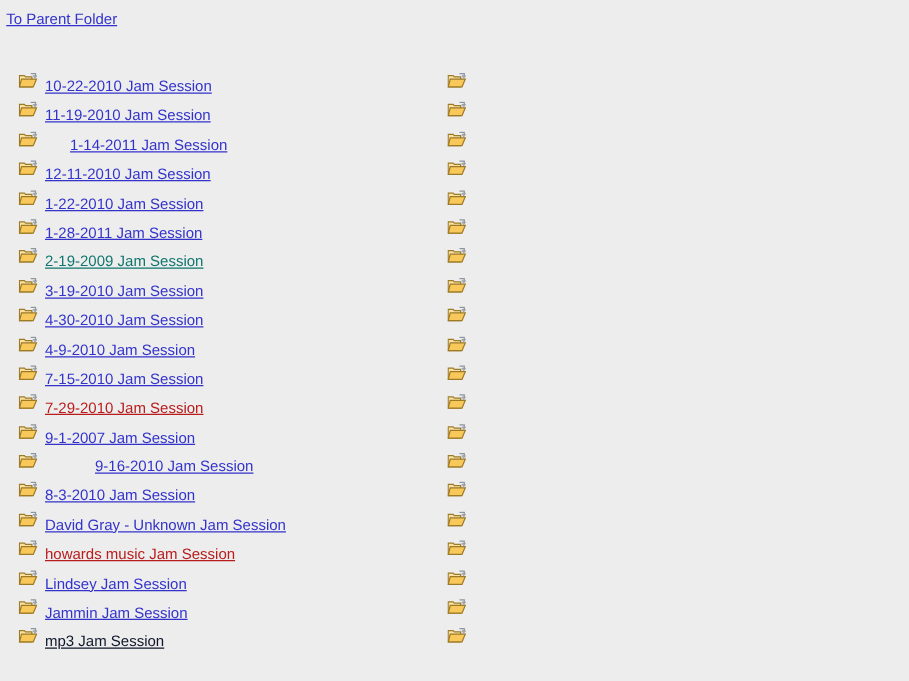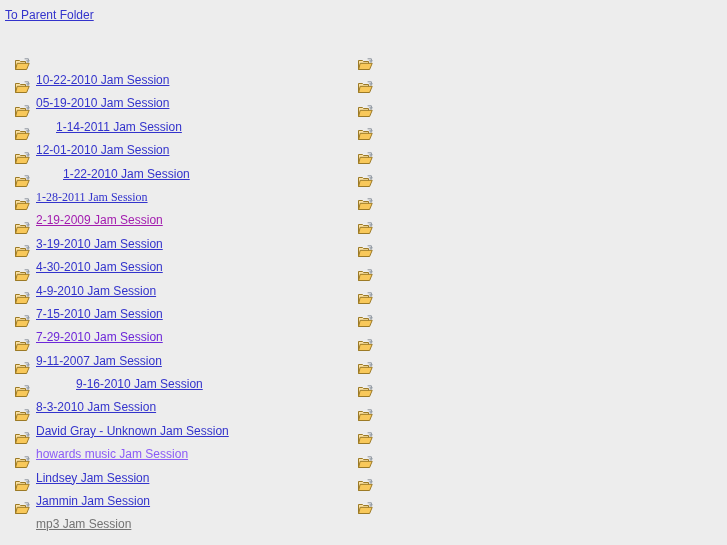--- a/index.html
+++ b/index.html
@@ -50,21 +50,21 @@
     top: 2px;
   }
   .icon-right {
     position: absolute;
     left: 358px;
     top: 2px;
   }
   .row-label {
     position: absolute;
     left: 36px;
-    top: 17px;
+    top: 6px;
   }
   .folder-icon {
     display: block;
     width: 15px;
     height: 13px;
   }
 </style>
 </head>
 <body style="background: rgb(237, 237, 237);">
 
@@ -100,21 +100,21 @@
   <div class="row">
     <span class="icon-left">
       <svg class="folder-icon" viewBox="0 0 15 13" xmlns="http://www.w3.org/2000/svg" aria-hidden="true">
         <path d="M0.5 2.5 L0.5 11.5 L10.5 11.5 L10.5 3.5 L5.5 3.5 L4.5 2.5 Z" fill="#fbe2a4" stroke="#9c7a26" stroke-width="1"></path>
         <path d="M2.2 5.3 L14.2 5.3 L11.6 11.5 L0.6 11.5 Z" fill="#f8c85a" stroke="#9c7a26" stroke-width="1"></path>
         <path d="M9.6 0.8 L13.4 0.8 L13.4 3.6" fill="none" stroke="#8d959e" stroke-width="1"></path>
         <path d="M11.5 2.6 L14.4 2.6 L13.0 4.6 Z" fill="#aeb6be" stroke="#8d959e" stroke-width="0.6"></path>
       </svg>
     </span>
     <span class="row-label">
-      <a class="link" href="#" style="color: rgb(51, 51, 204);">05-19-2010 Jam Session</a>
+      <a class="link" href="#" style="color: rgb(51, 51, 204);">11-19-2010 Jam Session</a>
     </span>
     <span class="icon-right">
       <svg class="folder-icon" viewBox="0 0 15 13" xmlns="http://www.w3.org/2000/svg" aria-hidden="true">
         <path d="M0.5 2.5 L0.5 11.5 L10.5 11.5 L10.5 3.5 L5.5 3.5 L4.5 2.5 Z" fill="#fbe2a4" stroke="#9c7a26" stroke-width="1"></path>
         <path d="M2.2 5.3 L14.2 5.3 L11.6 11.5 L0.6 11.5 Z" fill="#f8c85a" stroke="#9c7a26" stroke-width="1"></path>
         <path d="M9.6 0.8 L13.4 0.8 L13.4 3.6" fill="none" stroke="#8d959e" stroke-width="1"></path>
         <path d="M11.5 2.6 L14.4 2.6 L13.0 4.6 Z" fill="#aeb6be" stroke="#8d959e" stroke-width="0.6"></path>
       </svg>
     </span>
   </div>
@@ -144,88 +144,88 @@
   <div class="row">
     <span class="icon-left">
       <svg class="folder-icon" viewBox="0 0 15 13" xmlns="http://www.w3.org/2000/svg" aria-hidden="true">
         <path d="M0.5 2.5 L0.5 11.5 L10.5 11.5 L10.5 3.5 L5.5 3.5 L4.5 2.5 Z" fill="#fbe2a4" stroke="#9c7a26" stroke-width="1"></path>
         <path d="M2.2 5.3 L14.2 5.3 L11.6 11.5 L0.6 11.5 Z" fill="#f8c85a" stroke="#9c7a26" stroke-width="1"></path>
         <path d="M9.6 0.8 L13.4 0.8 L13.4 3.6" fill="none" stroke="#8d959e" stroke-width="1"></path>
         <path d="M11.5 2.6 L14.4 2.6 L13.0 4.6 Z" fill="#aeb6be" stroke="#8d959e" stroke-width="0.6"></path>
       </svg>
     </span>
     <span class="row-label">
-      <a class="link" href="#" style="color: rgb(51, 51, 204);">12-01-2010 Jam Session</a>
-    </span>
-    <span class="icon-right">
-      <svg class="folder-icon" viewBox="0 0 15 13" xmlns="http://www.w3.org/2000/svg" aria-hidden="true">
-        <path d="M0.5 2.5 L0.5 11.5 L10.5 11.5 L10.5 3.5 L5.5 3.5 L4.5 2.5 Z" fill="#fbe2a4" stroke="#9c7a26" stroke-width="1"></path>
-        <path d="M2.2 5.3 L14.2 5.3 L11.6 11.5 L0.6 11.5 Z" fill="#f8c85a" stroke="#9c7a26" stroke-width="1"></path>
-        <path d="M9.6 0.8 L13.4 0.8 L13.4 3.6" fill="none" stroke="#8d959e" stroke-width="1"></path>
-        <path d="M11.5 2.6 L14.4 2.6 L13.0 4.6 Z" fill="#aeb6be" stroke="#8d959e" stroke-width="0.6"></path>
-      </svg>
-    </span>
-  </div>
-
-  <div class="row">
-    <span class="icon-left">
-      <svg class="folder-icon" viewBox="0 0 15 13" xmlns="http://www.w3.org/2000/svg" aria-hidden="true">
-        <path d="M0.5 2.5 L0.5 11.5 L10.5 11.5 L10.5 3.5 L5.5 3.5 L4.5 2.5 Z" fill="#fbe2a4" stroke="#9c7a26" stroke-width="1"></path>
-        <path d="M2.2 5.3 L14.2 5.3 L11.6 11.5 L0.6 11.5 Z" fill="#f8c85a" stroke="#9c7a26" stroke-width="1"></path>
-        <path d="M9.6 0.8 L13.4 0.8 L13.4 3.6" fill="none" stroke="#8d959e" stroke-width="1"></path>
-        <path d="M11.5 2.6 L14.4 2.6 L13.0 4.6 Z" fill="#aeb6be" stroke="#8d959e" stroke-width="0.6"></path>
-      </svg>
-    </span>
-    <span class="row-label">
-      <a class="link" href="#" style="color: rgb(51, 51, 204); margin-left: 27px;">1-22-2010 Jam Session</a>
-    </span>
-    <span class="icon-right">
-      <svg class="folder-icon" viewBox="0 0 15 13" xmlns="http://www.w3.org/2000/svg" aria-hidden="true">
-        <path d="M0.5 2.5 L0.5 11.5 L10.5 11.5 L10.5 3.5 L5.5 3.5 L4.5 2.5 Z" fill="#fbe2a4" stroke="#9c7a26" stroke-width="1"></path>
-        <path d="M2.2 5.3 L14.2 5.3 L11.6 11.5 L0.6 11.5 Z" fill="#f8c85a" stroke="#9c7a26" stroke-width="1"></path>
-        <path d="M9.6 0.8 L13.4 0.8 L13.4 3.6" fill="none" stroke="#8d959e" stroke-width="1"></path>
-        <path d="M11.5 2.6 L14.4 2.6 L13.0 4.6 Z" fill="#aeb6be" stroke="#8d959e" stroke-width="0.6"></path>
-      </svg>
-    </span>
-  </div>
-
-
-  <div class="row">
-    <span class="icon-left">
-      <svg class="folder-icon" viewBox="0 0 15 13" xmlns="http://www.w3.org/2000/svg" aria-hidden="true">
-        <path d="M0.5 2.5 L0.5 11.5 L10.5 11.5 L10.5 3.5 L5.5 3.5 L4.5 2.5 Z" fill="#fbe2a4" stroke="#9c7a26" stroke-width="1"></path>
-        <path d="M2.2 5.3 L14.2 5.3 L11.6 11.5 L0.6 11.5 Z" fill="#f8c85a" stroke="#9c7a26" stroke-width="1"></path>
-        <path d="M9.6 0.8 L13.4 0.8 L13.4 3.6" fill="none" stroke="#8d959e" stroke-width="1"></path>
-        <path d="M11.5 2.6 L14.4 2.6 L13.0 4.6 Z" fill="#aeb6be" stroke="#8d959e" stroke-width="0.6"></path>
-      </svg>
-    </span>
-    <span class="row-label">
-      <a class="link" href="#" style="color: rgb(51, 51, 204); font-family: Liberation Serif, serif;">1-28-2011 Jam Session</a>
-    </span>
-    <span class="icon-right">
-      <svg class="folder-icon" viewBox="0 0 15 13" xmlns="http://www.w3.org/2000/svg" aria-hidden="true">
-        <path d="M0.5 2.5 L0.5 11.5 L10.5 11.5 L10.5 3.5 L5.5 3.5 L4.5 2.5 Z" fill="#fbe2a4" stroke="#9c7a26" stroke-width="1"></path>
-        <path d="M2.2 5.3 L14.2 5.3 L11.6 11.5 L0.6 11.5 Z" fill="#f8c85a" stroke="#9c7a26" stroke-width="1"></path>
-        <path d="M9.6 0.8 L13.4 0.8 L13.4 3.6" fill="none" stroke="#8d959e" stroke-width="1"></path>
-        <path d="M11.5 2.6 L14.4 2.6 L13.0 4.6 Z" fill="#aeb6be" stroke="#8d959e" stroke-width="0.6"></path>
-      </svg>
-    </span>
-  </div>
-
-  <div class="row">
-    <span class="icon-left">
-      <svg class="folder-icon" viewBox="0 0 15 13" xmlns="http://www.w3.org/2000/svg" aria-hidden="true">
-        <path d="M0.5 2.5 L0.5 11.5 L10.5 11.5 L10.5 3.5 L5.5 3.5 L4.5 2.5 Z" fill="#fbe2a4" stroke="#9c7a26" stroke-width="1"></path>
-        <path d="M2.2 5.3 L14.2 5.3 L11.6 11.5 L0.6 11.5 Z" fill="#f8c85a" stroke="#9c7a26" stroke-width="1"></path>
-        <path d="M9.6 0.8 L13.4 0.8 L13.4 3.6" fill="none" stroke="#8d959e" stroke-width="1"></path>
-        <path d="M11.5 2.6 L14.4 2.6 L13.0 4.6 Z" fill="#aeb6be" stroke="#8d959e" stroke-width="0.6"></path>
-      </svg>
-    </span>
-    <span class="row-label">
-      <a class="link" href="#" style="color: #a21caf;">2-19-2009 Jam Session</a>
+      <a class="link" href="#" style="color: rgb(51, 51, 204);">12-11-2010 Jam Session</a>
+    </span>
+    <span class="icon-right">
+      <svg class="folder-icon" viewBox="0 0 15 13" xmlns="http://www.w3.org/2000/svg" aria-hidden="true">
+        <path d="M0.5 2.5 L0.5 11.5 L10.5 11.5 L10.5 3.5 L5.5 3.5 L4.5 2.5 Z" fill="#fbe2a4" stroke="#9c7a26" stroke-width="1"></path>
+        <path d="M2.2 5.3 L14.2 5.3 L11.6 11.5 L0.6 11.5 Z" fill="#f8c85a" stroke="#9c7a26" stroke-width="1"></path>
+        <path d="M9.6 0.8 L13.4 0.8 L13.4 3.6" fill="none" stroke="#8d959e" stroke-width="1"></path>
+        <path d="M11.5 2.6 L14.4 2.6 L13.0 4.6 Z" fill="#aeb6be" stroke="#8d959e" stroke-width="0.6"></path>
+      </svg>
+    </span>
+  </div>
+
+  <div class="row">
+    <span class="icon-left">
+      <svg class="folder-icon" viewBox="0 0 15 13" xmlns="http://www.w3.org/2000/svg" aria-hidden="true">
+        <path d="M0.5 2.5 L0.5 11.5 L10.5 11.5 L10.5 3.5 L5.5 3.5 L4.5 2.5 Z" fill="#fbe2a4" stroke="#9c7a26" stroke-width="1"></path>
+        <path d="M2.2 5.3 L14.2 5.3 L11.6 11.5 L0.6 11.5 Z" fill="#f8c85a" stroke="#9c7a26" stroke-width="1"></path>
+        <path d="M9.6 0.8 L13.4 0.8 L13.4 3.6" fill="none" stroke="#8d959e" stroke-width="1"></path>
+        <path d="M11.5 2.6 L14.4 2.6 L13.0 4.6 Z" fill="#aeb6be" stroke="#8d959e" stroke-width="0.6"></path>
+      </svg>
+    </span>
+    <span class="row-label">
+      <a class="link" href="#" style="color: rgb(51, 51, 204);">1-22-2010 Jam Session</a>
+    </span>
+    <span class="icon-right">
+      <svg class="folder-icon" viewBox="0 0 15 13" xmlns="http://www.w3.org/2000/svg" aria-hidden="true">
+        <path d="M0.5 2.5 L0.5 11.5 L10.5 11.5 L10.5 3.5 L5.5 3.5 L4.5 2.5 Z" fill="#fbe2a4" stroke="#9c7a26" stroke-width="1"></path>
+        <path d="M2.2 5.3 L14.2 5.3 L11.6 11.5 L0.6 11.5 Z" fill="#f8c85a" stroke="#9c7a26" stroke-width="1"></path>
+        <path d="M9.6 0.8 L13.4 0.8 L13.4 3.6" fill="none" stroke="#8d959e" stroke-width="1"></path>
+        <path d="M11.5 2.6 L14.4 2.6 L13.0 4.6 Z" fill="#aeb6be" stroke="#8d959e" stroke-width="0.6"></path>
+      </svg>
+    </span>
+  </div>
+
+
+  <div class="row">
+    <span class="icon-left">
+      <svg class="folder-icon" viewBox="0 0 15 13" xmlns="http://www.w3.org/2000/svg" aria-hidden="true">
+        <path d="M0.5 2.5 L0.5 11.5 L10.5 11.5 L10.5 3.5 L5.5 3.5 L4.5 2.5 Z" fill="#fbe2a4" stroke="#9c7a26" stroke-width="1"></path>
+        <path d="M2.2 5.3 L14.2 5.3 L11.6 11.5 L0.6 11.5 Z" fill="#f8c85a" stroke="#9c7a26" stroke-width="1"></path>
+        <path d="M9.6 0.8 L13.4 0.8 L13.4 3.6" fill="none" stroke="#8d959e" stroke-width="1"></path>
+        <path d="M11.5 2.6 L14.4 2.6 L13.0 4.6 Z" fill="#aeb6be" stroke="#8d959e" stroke-width="0.6"></path>
+      </svg>
+    </span>
+    <span class="row-label">
+      <a class="link" href="#" style="color: rgb(51, 51, 204);">1-28-2011 Jam Session</a>
+    </span>
+    <span class="icon-right">
+      <svg class="folder-icon" viewBox="0 0 15 13" xmlns="http://www.w3.org/2000/svg" aria-hidden="true">
+        <path d="M0.5 2.5 L0.5 11.5 L10.5 11.5 L10.5 3.5 L5.5 3.5 L4.5 2.5 Z" fill="#fbe2a4" stroke="#9c7a26" stroke-width="1"></path>
+        <path d="M2.2 5.3 L14.2 5.3 L11.6 11.5 L0.6 11.5 Z" fill="#f8c85a" stroke="#9c7a26" stroke-width="1"></path>
+        <path d="M9.6 0.8 L13.4 0.8 L13.4 3.6" fill="none" stroke="#8d959e" stroke-width="1"></path>
+        <path d="M11.5 2.6 L14.4 2.6 L13.0 4.6 Z" fill="#aeb6be" stroke="#8d959e" stroke-width="0.6"></path>
+      </svg>
+    </span>
+  </div>
+
+  <div class="row">
+    <span class="icon-left">
+      <svg class="folder-icon" viewBox="0 0 15 13" xmlns="http://www.w3.org/2000/svg" aria-hidden="true">
+        <path d="M0.5 2.5 L0.5 11.5 L10.5 11.5 L10.5 3.5 L5.5 3.5 L4.5 2.5 Z" fill="#fbe2a4" stroke="#9c7a26" stroke-width="1"></path>
+        <path d="M2.2 5.3 L14.2 5.3 L11.6 11.5 L0.6 11.5 Z" fill="#f8c85a" stroke="#9c7a26" stroke-width="1"></path>
+        <path d="M9.6 0.8 L13.4 0.8 L13.4 3.6" fill="none" stroke="#8d959e" stroke-width="1"></path>
+        <path d="M11.5 2.6 L14.4 2.6 L13.0 4.6 Z" fill="#aeb6be" stroke="#8d959e" stroke-width="0.6"></path>
+      </svg>
+    </span>
+    <span class="row-label">
+      <a class="link" href="#" style="color: #0f766e;">2-19-2009 Jam Session</a>
     </span>
     <span class="icon-right">
       <svg class="folder-icon" viewBox="0 0 15 13" xmlns="http://www.w3.org/2000/svg" aria-hidden="true">
         <path d="M0.5 2.5 L0.5 11.5 L10.5 11.5 L10.5 3.5 L5.5 3.5 L4.5 2.5 Z" fill="#fbe2a4" stroke="#9c7a26" stroke-width="1"></path>
         <path d="M2.2 5.3 L14.2 5.3 L11.6 11.5 L0.6 11.5 Z" fill="#f8c85a" stroke="#9c7a26" stroke-width="1"></path>
         <path d="M9.6 0.8 L13.4 0.8 L13.4 3.6" fill="none" stroke="#8d959e" stroke-width="1"></path>
         <path d="M11.5 2.6 L14.4 2.6 L13.0 4.6 Z" fill="#aeb6be" stroke="#8d959e" stroke-width="0.6"></path>
       </svg>
     </span>
   </div>
@@ -321,43 +321,43 @@
   <div class="row">
     <span class="icon-left">
       <svg class="folder-icon" viewBox="0 0 15 13" xmlns="http://www.w3.org/2000/svg" aria-hidden="true">
         <path d="M0.5 2.5 L0.5 11.5 L10.5 11.5 L10.5 3.5 L5.5 3.5 L4.5 2.5 Z" fill="#fbe2a4" stroke="#9c7a26" stroke-width="1"></path>
         <path d="M2.2 5.3 L14.2 5.3 L11.6 11.5 L0.6 11.5 Z" fill="#f8c85a" stroke="#9c7a26" stroke-width="1"></path>
         <path d="M9.6 0.8 L13.4 0.8 L13.4 3.6" fill="none" stroke="#8d959e" stroke-width="1"></path>
         <path d="M11.5 2.6 L14.4 2.6 L13.0 4.6 Z" fill="#aeb6be" stroke="#8d959e" stroke-width="0.6"></path>
       </svg>
     </span>
     <span class="row-label">
-      <a class="link" href="#" style="color: #6d28d9;">7-29-2010 Jam Session</a>
-    </span>
-    <span class="icon-right">
-      <svg class="folder-icon" viewBox="0 0 15 13" xmlns="http://www.w3.org/2000/svg" aria-hidden="true">
-        <path d="M0.5 2.5 L0.5 11.5 L10.5 11.5 L10.5 3.5 L5.5 3.5 L4.5 2.5 Z" fill="#fbe2a4" stroke="#9c7a26" stroke-width="1"></path>
-        <path d="M2.2 5.3 L14.2 5.3 L11.6 11.5 L0.6 11.5 Z" fill="#f8c85a" stroke="#9c7a26" stroke-width="1"></path>
-        <path d="M9.6 0.8 L13.4 0.8 L13.4 3.6" fill="none" stroke="#8d959e" stroke-width="1"></path>
-        <path d="M11.5 2.6 L14.4 2.6 L13.0 4.6 Z" fill="#aeb6be" stroke="#8d959e" stroke-width="0.6"></path>
-      </svg>
-    </span>
-  </div>
-
-  <div class="row">
-    <span class="icon-left">
-      <svg class="folder-icon" viewBox="0 0 15 13" xmlns="http://www.w3.org/2000/svg" aria-hidden="true">
-        <path d="M0.5 2.5 L0.5 11.5 L10.5 11.5 L10.5 3.5 L5.5 3.5 L4.5 2.5 Z" fill="#fbe2a4" stroke="#9c7a26" stroke-width="1"></path>
-        <path d="M2.2 5.3 L14.2 5.3 L11.6 11.5 L0.6 11.5 Z" fill="#f8c85a" stroke="#9c7a26" stroke-width="1"></path>
-        <path d="M9.6 0.8 L13.4 0.8 L13.4 3.6" fill="none" stroke="#8d959e" stroke-width="1"></path>
-        <path d="M11.5 2.6 L14.4 2.6 L13.0 4.6 Z" fill="#aeb6be" stroke="#8d959e" stroke-width="0.6"></path>
-      </svg>
-    </span>
-    <span class="row-label">
-      <a class="link" href="#" style="color: rgb(51, 51, 204);">9-11-2007 Jam Session</a>
+      <a class="link" href="#" style="color: #b91c1c;">7-29-2010 Jam Session</a>
+    </span>
+    <span class="icon-right">
+      <svg class="folder-icon" viewBox="0 0 15 13" xmlns="http://www.w3.org/2000/svg" aria-hidden="true">
+        <path d="M0.5 2.5 L0.5 11.5 L10.5 11.5 L10.5 3.5 L5.5 3.5 L4.5 2.5 Z" fill="#fbe2a4" stroke="#9c7a26" stroke-width="1"></path>
+        <path d="M2.2 5.3 L14.2 5.3 L11.6 11.5 L0.6 11.5 Z" fill="#f8c85a" stroke="#9c7a26" stroke-width="1"></path>
+        <path d="M9.6 0.8 L13.4 0.8 L13.4 3.6" fill="none" stroke="#8d959e" stroke-width="1"></path>
+        <path d="M11.5 2.6 L14.4 2.6 L13.0 4.6 Z" fill="#aeb6be" stroke="#8d959e" stroke-width="0.6"></path>
+      </svg>
+    </span>
+  </div>
+
+  <div class="row">
+    <span class="icon-left">
+      <svg class="folder-icon" viewBox="0 0 15 13" xmlns="http://www.w3.org/2000/svg" aria-hidden="true">
+        <path d="M0.5 2.5 L0.5 11.5 L10.5 11.5 L10.5 3.5 L5.5 3.5 L4.5 2.5 Z" fill="#fbe2a4" stroke="#9c7a26" stroke-width="1"></path>
+        <path d="M2.2 5.3 L14.2 5.3 L11.6 11.5 L0.6 11.5 Z" fill="#f8c85a" stroke="#9c7a26" stroke-width="1"></path>
+        <path d="M9.6 0.8 L13.4 0.8 L13.4 3.6" fill="none" stroke="#8d959e" stroke-width="1"></path>
+        <path d="M11.5 2.6 L14.4 2.6 L13.0 4.6 Z" fill="#aeb6be" stroke="#8d959e" stroke-width="0.6"></path>
+      </svg>
+    </span>
+    <span class="row-label">
+      <a class="link" href="#" style="color: rgb(51, 51, 204);">9-1-2007 Jam Session</a>
     </span>
     <span class="icon-right">
       <svg class="folder-icon" viewBox="0 0 15 13" xmlns="http://www.w3.org/2000/svg" aria-hidden="true">
         <path d="M0.5 2.5 L0.5 11.5 L10.5 11.5 L10.5 3.5 L5.5 3.5 L4.5 2.5 Z" fill="#fbe2a4" stroke="#9c7a26" stroke-width="1"></path>
         <path d="M2.2 5.3 L14.2 5.3 L11.6 11.5 L0.6 11.5 Z" fill="#f8c85a" stroke="#9c7a26" stroke-width="1"></path>
         <path d="M9.6 0.8 L13.4 0.8 L13.4 3.6" fill="none" stroke="#8d959e" stroke-width="1"></path>
         <path d="M11.5 2.6 L14.4 2.6 L13.0 4.6 Z" fill="#aeb6be" stroke="#8d959e" stroke-width="0.6"></path>
       </svg>
     </span>
   </div>
@@ -431,21 +431,21 @@
   <div class="row">
     <span class="icon-left">
       <svg class="folder-icon" viewBox="0 0 15 13" xmlns="http://www.w3.org/2000/svg" aria-hidden="true">
         <path d="M0.5 2.5 L0.5 11.5 L10.5 11.5 L10.5 3.5 L5.5 3.5 L4.5 2.5 Z" fill="#fbe2a4" stroke="#9c7a26" stroke-width="1"></path>
         <path d="M2.2 5.3 L14.2 5.3 L11.6 11.5 L0.6 11.5 Z" fill="#f8c85a" stroke="#9c7a26" stroke-width="1"></path>
         <path d="M9.6 0.8 L13.4 0.8 L13.4 3.6" fill="none" stroke="#8d959e" stroke-width="1"></path>
         <path d="M11.5 2.6 L14.4 2.6 L13.0 4.6 Z" fill="#aeb6be" stroke="#8d959e" stroke-width="0.6"></path>
       </svg>
     </span>
     <span class="row-label">
-      <a class="link" href="#" style="color: #8b5cf6; text-align: right;">howards music Jam Session</a>
+      <a class="link" href="#" style="color: #b91c1c; text-align: right;">howards music Jam Session</a>
     </span>
     <span class="icon-right">
       <svg class="folder-icon" viewBox="0 0 15 13" xmlns="http://www.w3.org/2000/svg" aria-hidden="true">
         <path d="M0.5 2.5 L0.5 11.5 L10.5 11.5 L10.5 3.5 L5.5 3.5 L4.5 2.5 Z" fill="#fbe2a4" stroke="#9c7a26" stroke-width="1"></path>
         <path d="M2.2 5.3 L14.2 5.3 L11.6 11.5 L0.6 11.5 Z" fill="#f8c85a" stroke="#9c7a26" stroke-width="1"></path>
         <path d="M9.6 0.8 L13.4 0.8 L13.4 3.6" fill="none" stroke="#8d959e" stroke-width="1"></path>
         <path d="M11.5 2.6 L14.4 2.6 L13.0 4.6 Z" fill="#aeb6be" stroke="#8d959e" stroke-width="0.6"></path>
       </svg>
     </span>
   </div>
@@ -497,21 +497,21 @@
   <div class="row">
     <span class="icon-left">
       <svg class="folder-icon" viewBox="0 0 15 13" xmlns="http://www.w3.org/2000/svg" aria-hidden="true">
         <path d="M0.5 2.5 L0.5 11.5 L10.5 11.5 L10.5 3.5 L5.5 3.5 L4.5 2.5 Z" fill="#fbe2a4" stroke="#9c7a26" stroke-width="1"></path>
         <path d="M2.2 5.3 L14.2 5.3 L11.6 11.5 L0.6 11.5 Z" fill="#f8c85a" stroke="#9c7a26" stroke-width="1"></path>
         <path d="M9.6 0.8 L13.4 0.8 L13.4 3.6" fill="none" stroke="#8d959e" stroke-width="1"></path>
         <path d="M11.5 2.6 L14.4 2.6 L13.0 4.6 Z" fill="#aeb6be" stroke="#8d959e" stroke-width="0.6"></path>
       </svg>
     </span>
     <span class="row-label">
-      <a class="link" href="#" style="color: #737373; margin-top: 33px;">mp3 Jam Session</a>
+      <a class="link" href="#" style="color: #0f172a; margin-top: 33px;">mp3 Jam Session</a>
     </span>
     <span class="icon-right">
       <svg class="folder-icon" viewBox="0 0 15 13" xmlns="http://www.w3.org/2000/svg" aria-hidden="true">
         <path d="M0.5 2.5 L0.5 11.5 L10.5 11.5 L10.5 3.5 L5.5 3.5 L4.5 2.5 Z" fill="#fbe2a4" stroke="#9c7a26" stroke-width="1"></path>
         <path d="M2.2 5.3 L14.2 5.3 L11.6 11.5 L0.6 11.5 Z" fill="#f8c85a" stroke="#9c7a26" stroke-width="1"></path>
         <path d="M9.6 0.8 L13.4 0.8 L13.4 3.6" fill="none" stroke="#8d959e" stroke-width="1"></path>
         <path d="M11.5 2.6 L14.4 2.6 L13.0 4.6 Z" fill="#aeb6be" stroke="#8d959e" stroke-width="0.6"></path>
       </svg>
     </span>
   </div>

